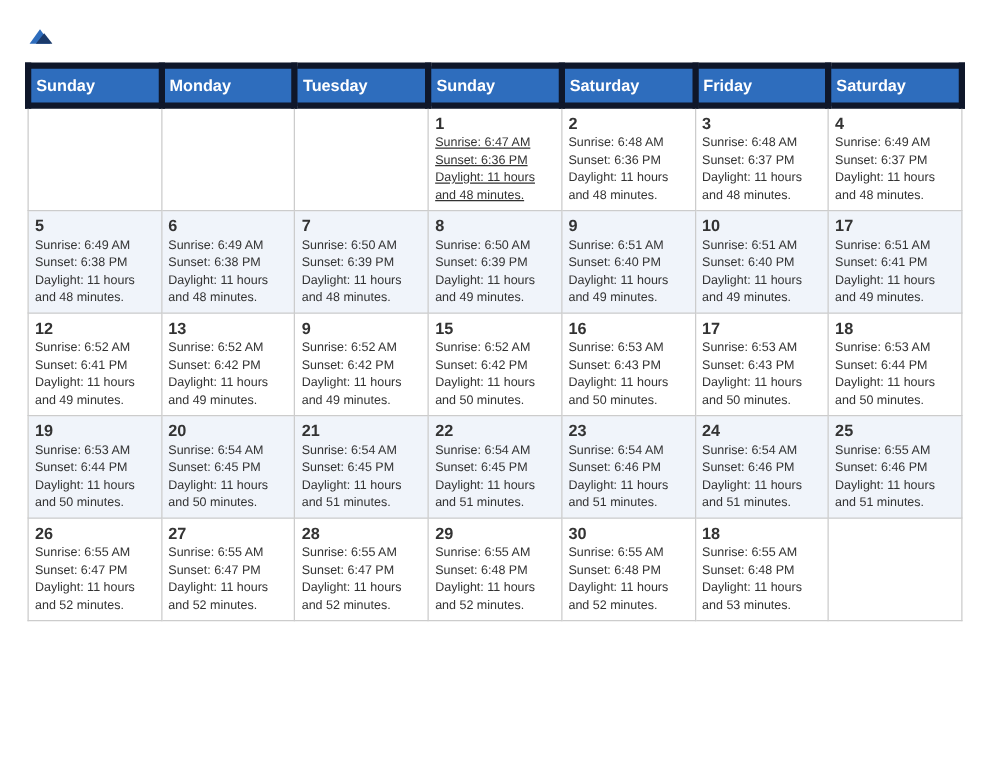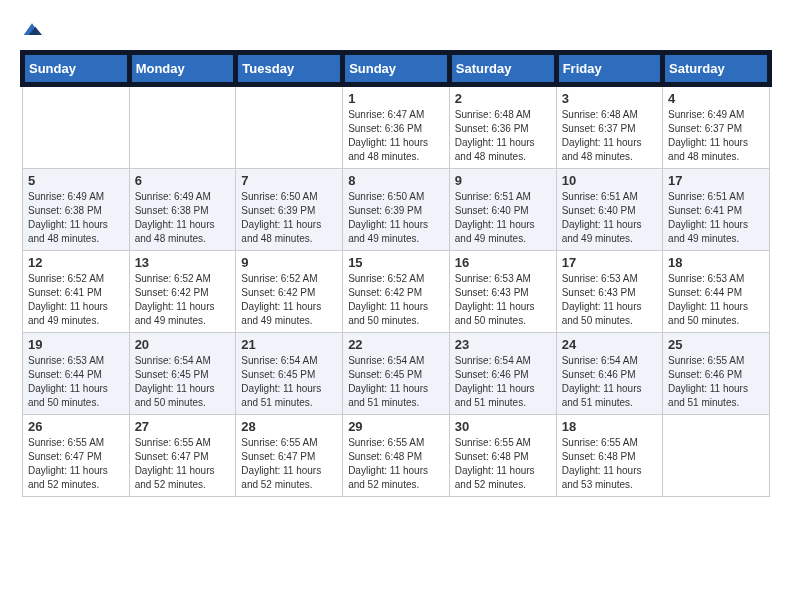--- a/index.html
+++ b/index.html
@@ -124,21 +124,21 @@
         <th>Saturday</th>
       </tr>
   </thead>
   <tbody id="calendar-body">
   <tr>
         <td class="empty-cell"></td>
         <td class="empty-cell"></td>
         <td class="empty-cell"></td>
         <td>
           <span class="day-number">1</span>
-          <div class="day-info" style="white-space: pre-line;">Sunrise: 6:47 AM
+          <div class="day-info" style="white-space: pre-line; text-decoration: underline;">Sunrise: 6:47 AM
 Sunset: 6:36 PM
 Daylight: 11 hours and 48 minutes.</div>
         </td>
         <td>
           <span class="day-number">2</span>
           <div class="day-info" style="white-space: pre-line;">Sunrise: 6:48 AM
 Sunset: 6:36 PM
 Daylight: 11 hours and 48 minutes.</div>
         </td>
         <td>

